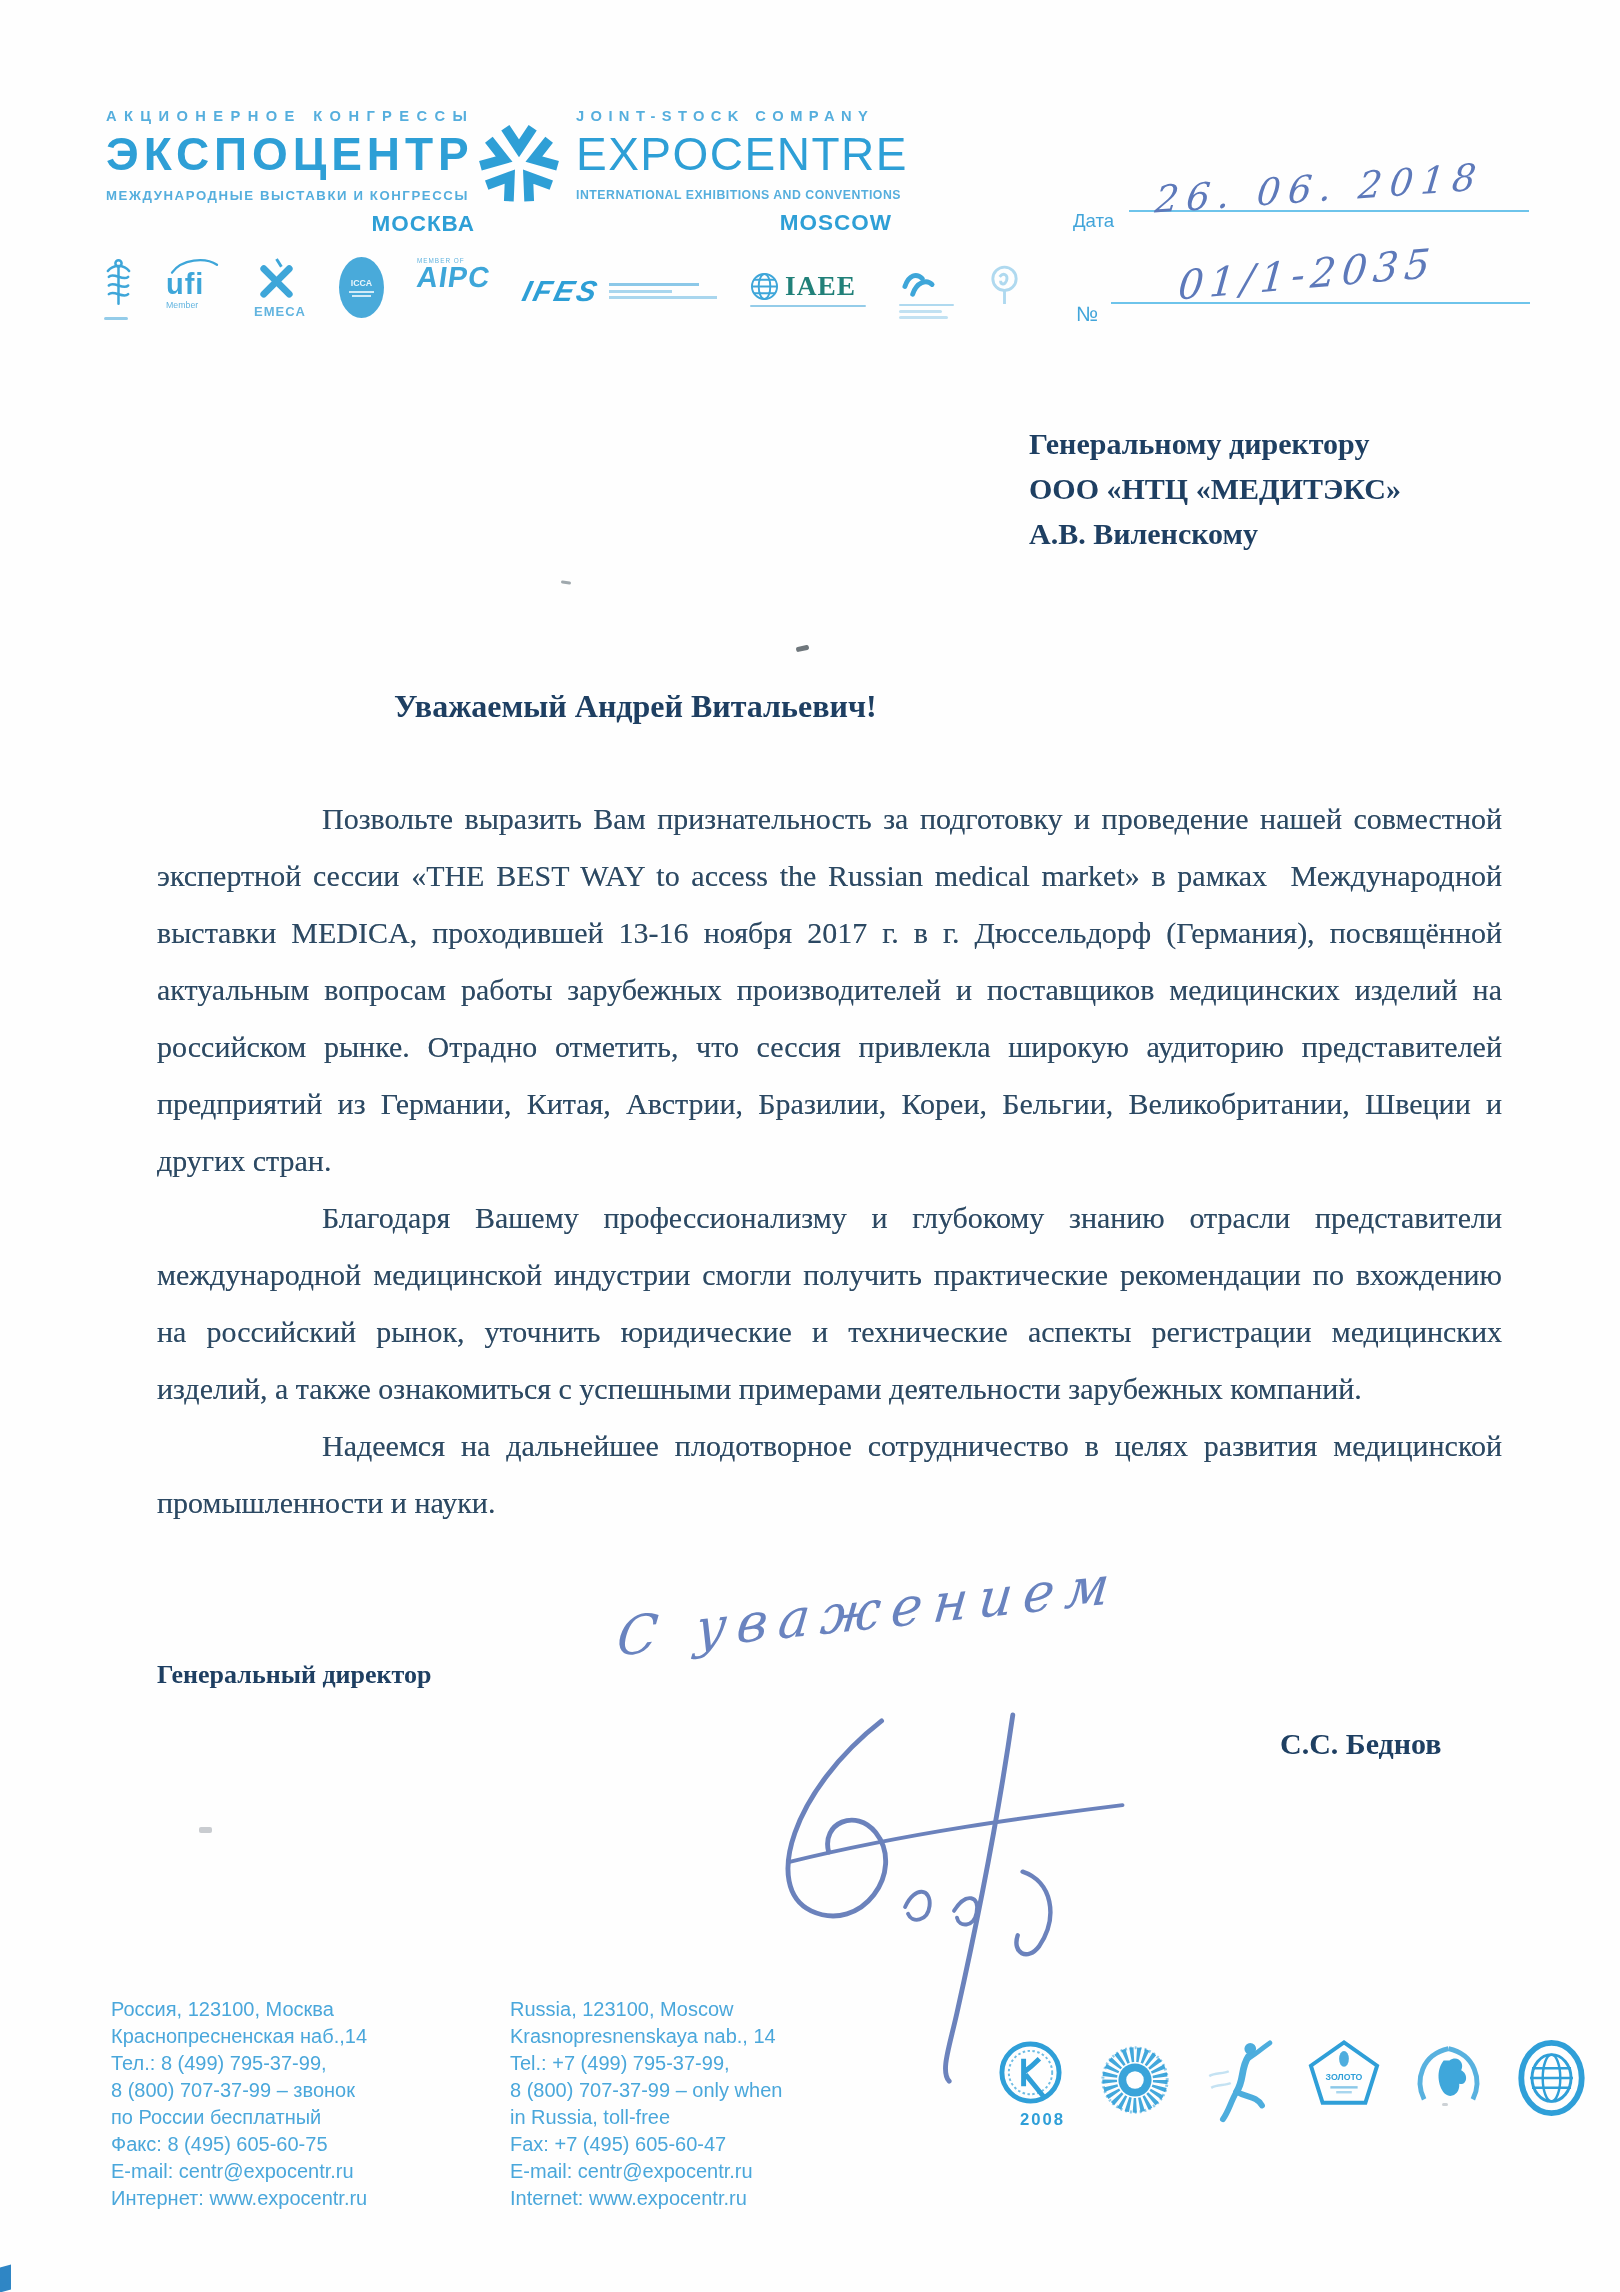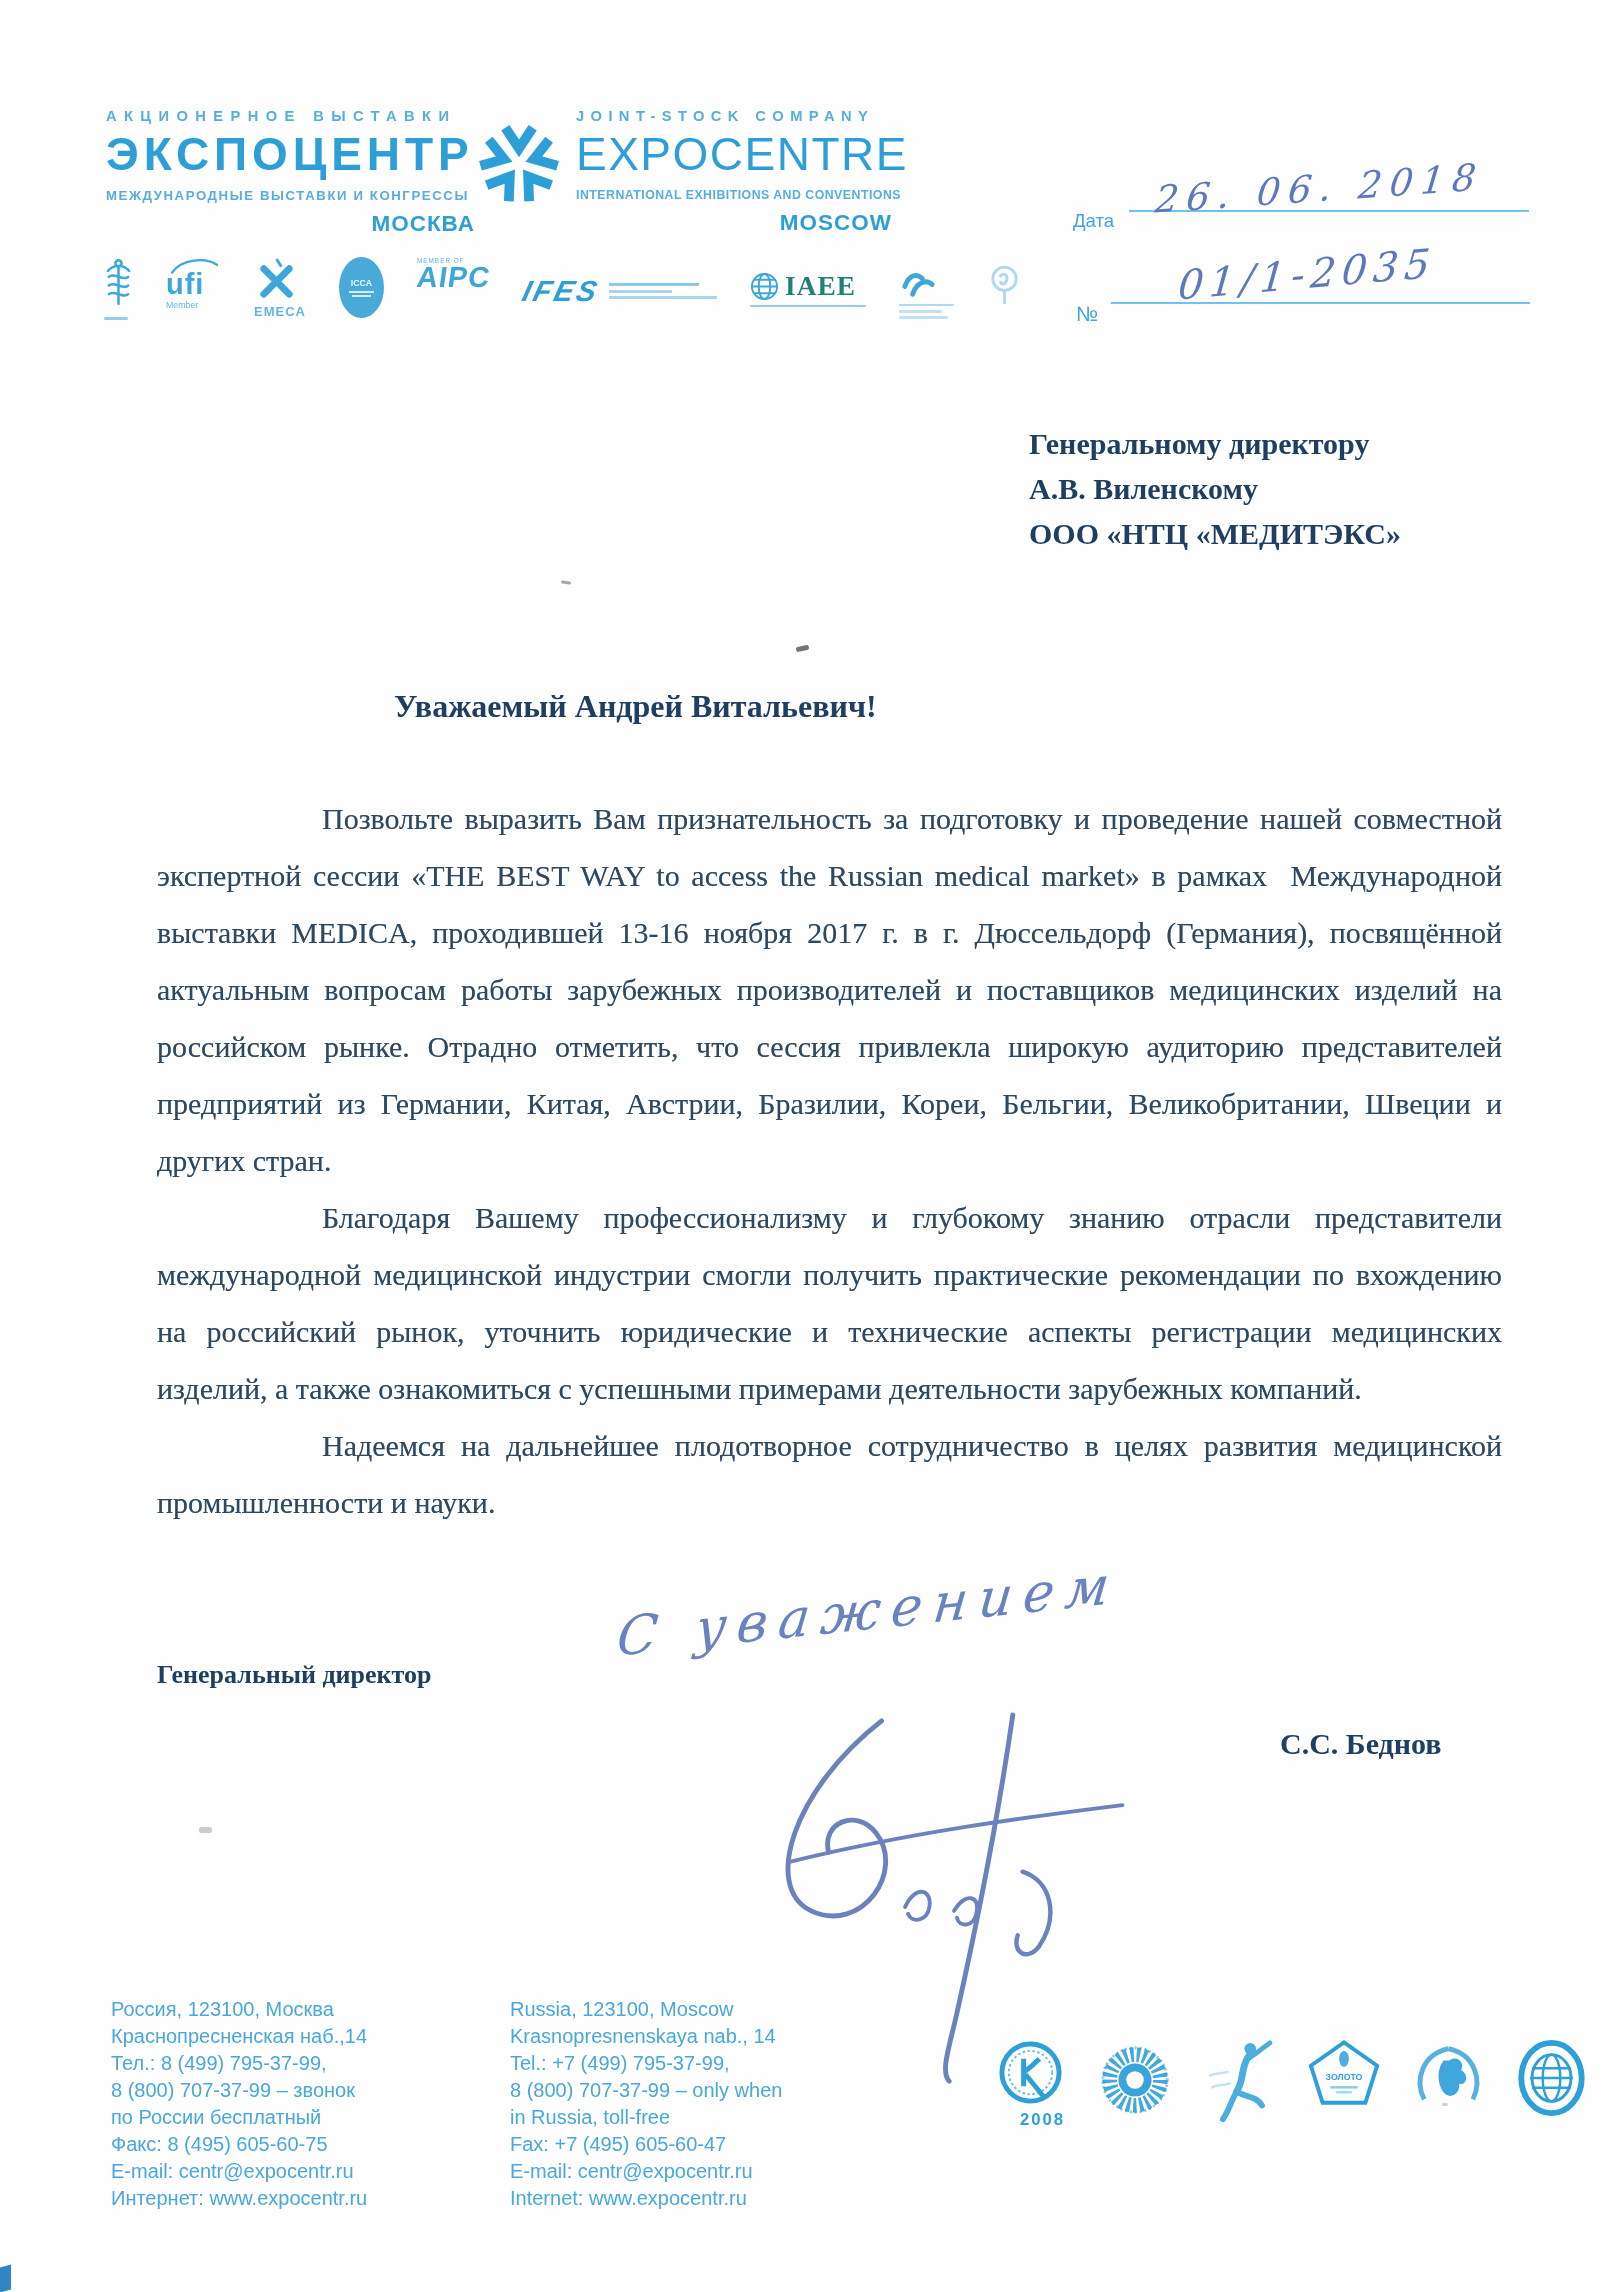--- a/index.html
+++ b/index.html
@@ -61,21 +61,21 @@
   
   .speck{position:absolute;border-radius:2px;}
   .corner-mark{position:absolute;left:0;top:2266px;width:10.8px;height:24.5px;background:#2f86c5;transform:skewY(-16deg);}
 </style>
 </head>
 <body>
 
 <div class="page">
 
   <div class="brand-left">
-    <div class="brand-small">АКЦИОНЕРНОЕ ВЫСТАВКИ</div>
+    <div class="brand-small">АКЦИОНЕРНОЕ КОНГРЕССЫ</div>
     <div class="brand-big">ЭКСПОЦЕНТР</div>
     <div class="brand-tag">МЕЖДУНАРОДНЫЕ ВЫСТАВКИ И КОНГРЕССЫ</div>
     <div class="brand-city">МОСКВА</div>
   </div>
 
   <div class="star-logo">
     <svg width="84" height="88" viewBox="0 0 86 90">
       <g transform="translate(43,47)" fill="none" stroke="#2e9fd6" stroke-width="10">
         <path d="M -14,-37 L 0,-16 L 14,-37"></path>
         <path d="M -14,-37 L 0,-16 L 14,-37" transform="rotate(72)"></path>
@@ -191,22 +191,22 @@
   <div class="fld-label" style="left:1073px;top:210px;">Дата</div>
   <div class="fld-line" style="left:1129px;top:210px;width:400px;"></div>
   <div class="hw date-hw">26. 06. 2018</div>
 
   <div class="fld-label" style="left:1076px;top:302px;font-size:20.6px;">№</div>
   <div class="fld-line" style="left:1111px;top:302px;width:419px;"></div>
   <div class="hw num-hw">01/1-2035</div>
 
   <div class="recipient serif">
     <div>Генеральному директору</div>
+    <div>ООО «НТЦ «МЕДИТЭКС»</div>
     <div>А.В. Виленскому</div>
-    <div>ООО «НТЦ «МЕДИТЭКС»</div>
   </div>
 
   <div class="salutation serif">Уважаемый Андрей Витальевич!</div>
 
   <div class="body-text serif">
     <p>Позвольте выразить Вам признательность за подготовку и проведение нашей совместной экспертной сессии «THE BEST WAY to access the Russian medical market» в рамках&nbsp; Международной выставки MEDICA, проходившей 13-16 ноября 2017 г. в г. Дюссельдорф (Германия), посвящённой актуальным вопросам работы зарубежных производителей и поставщиков медицинских изделий на российском рынке. Отрадно отметить, что сессия привлекла широкую аудиторию представителей предприятий из Германии, Китая, Австрии, Бразилии, Кореи, Бельгии, Великобритании, Швеции и других стран.</p>
     <p>Благодаря Вашему профессионализму и глубокому знанию отрасли представители международной медицинской индустрии смогли получить практические рекомендации по вхождению на российский рынок, уточнить юридические и технические аспекты регистрации медицинских изделий, а также ознакомиться с успешными примерами деятельности зарубежных компаний.</p>
     <p>Надеемся на дальнейшее плодотворное сотрудничество в целях развития медицинской промышленности и науки.</p>
   </div>
 

